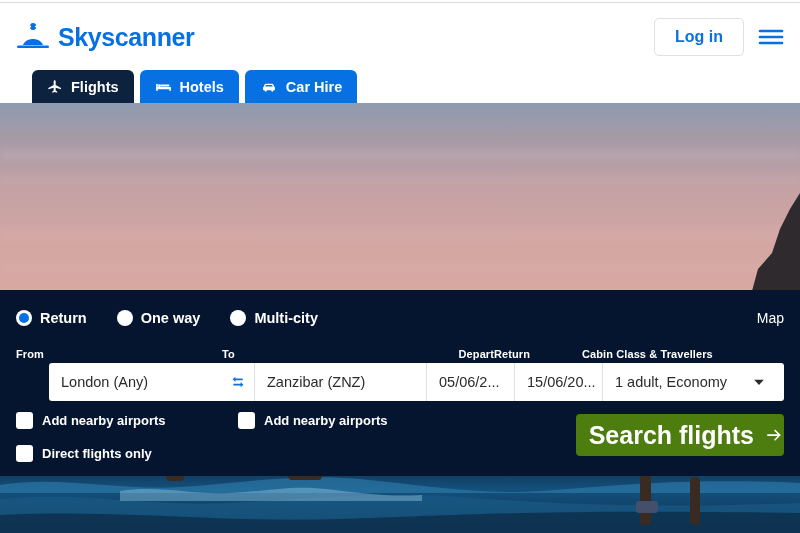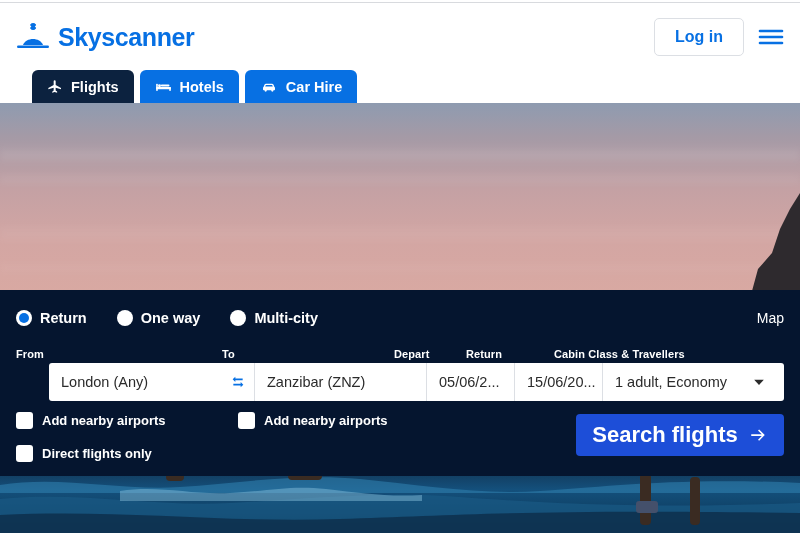--- a/index.html
+++ b/index.html
@@ -126,21 +126,21 @@
   .map-link {
     margin-left: auto; font-size: 14px; color: #ffffff; cursor: pointer;
   }
 
   .labels-row { display: flex; margin-top: 16px; }
   .field-label {
     font-size: 11px; font-weight: bold; color: #ffffff; letter-spacing: 0.1px;
   }
   .lab-from { width: 206px; }
   .lab-to   { width: 172px; }
-  .lab-dep  { width: 72px; }
+  .lab-dep  { width: 100px; text-align: right; }
   .lab-ret  { width: 88px; }
   .lab-cab  { flex: 1; }
 
   .fields-row {
     display: flex; margin-top: 3px; height: 38px;
     background: #ffffff; border-radius: 3px; overflow: hidden; margin-left: 33px;
   }
   .fld {
     display: flex; align-items: center;
     border-right: 1px solid #dcdfe4;
@@ -169,24 +169,24 @@
     background: #ffffff; flex: none;
   }
   .chk-label { font-size: 13px; font-weight: bold; color: #ffffff; }
   .c1 { left: 0;   top: 0; }
   .c2 { left: 222px; top: 0; }
   .c3 { left: 0;   top: 33px; }
 
   .search-btn {
     position: absolute; right: 0; top: 2px;
     width: 208px; height: 42px; border: none; border-radius: 4px;
-    background: #1d4ed8; color: #ffffff;
+    background: #4d7c0f; color: #ffffff;
     font-family: "Liberation Sans", sans-serif;
-    font-size: 22px; font-weight: bold;
-    display: flex; align-items: center; justify-content: center; gap: 10px;
+    font-size: 25px; font-weight: bold;
+    display: flex; align-items: center; justify-content: flex-end; gap: 10px;
     cursor: pointer;
   }
 </style>
 </head>
 <body>
 
 <div class="page">
 
   <div class="top-rule"></div>
 

